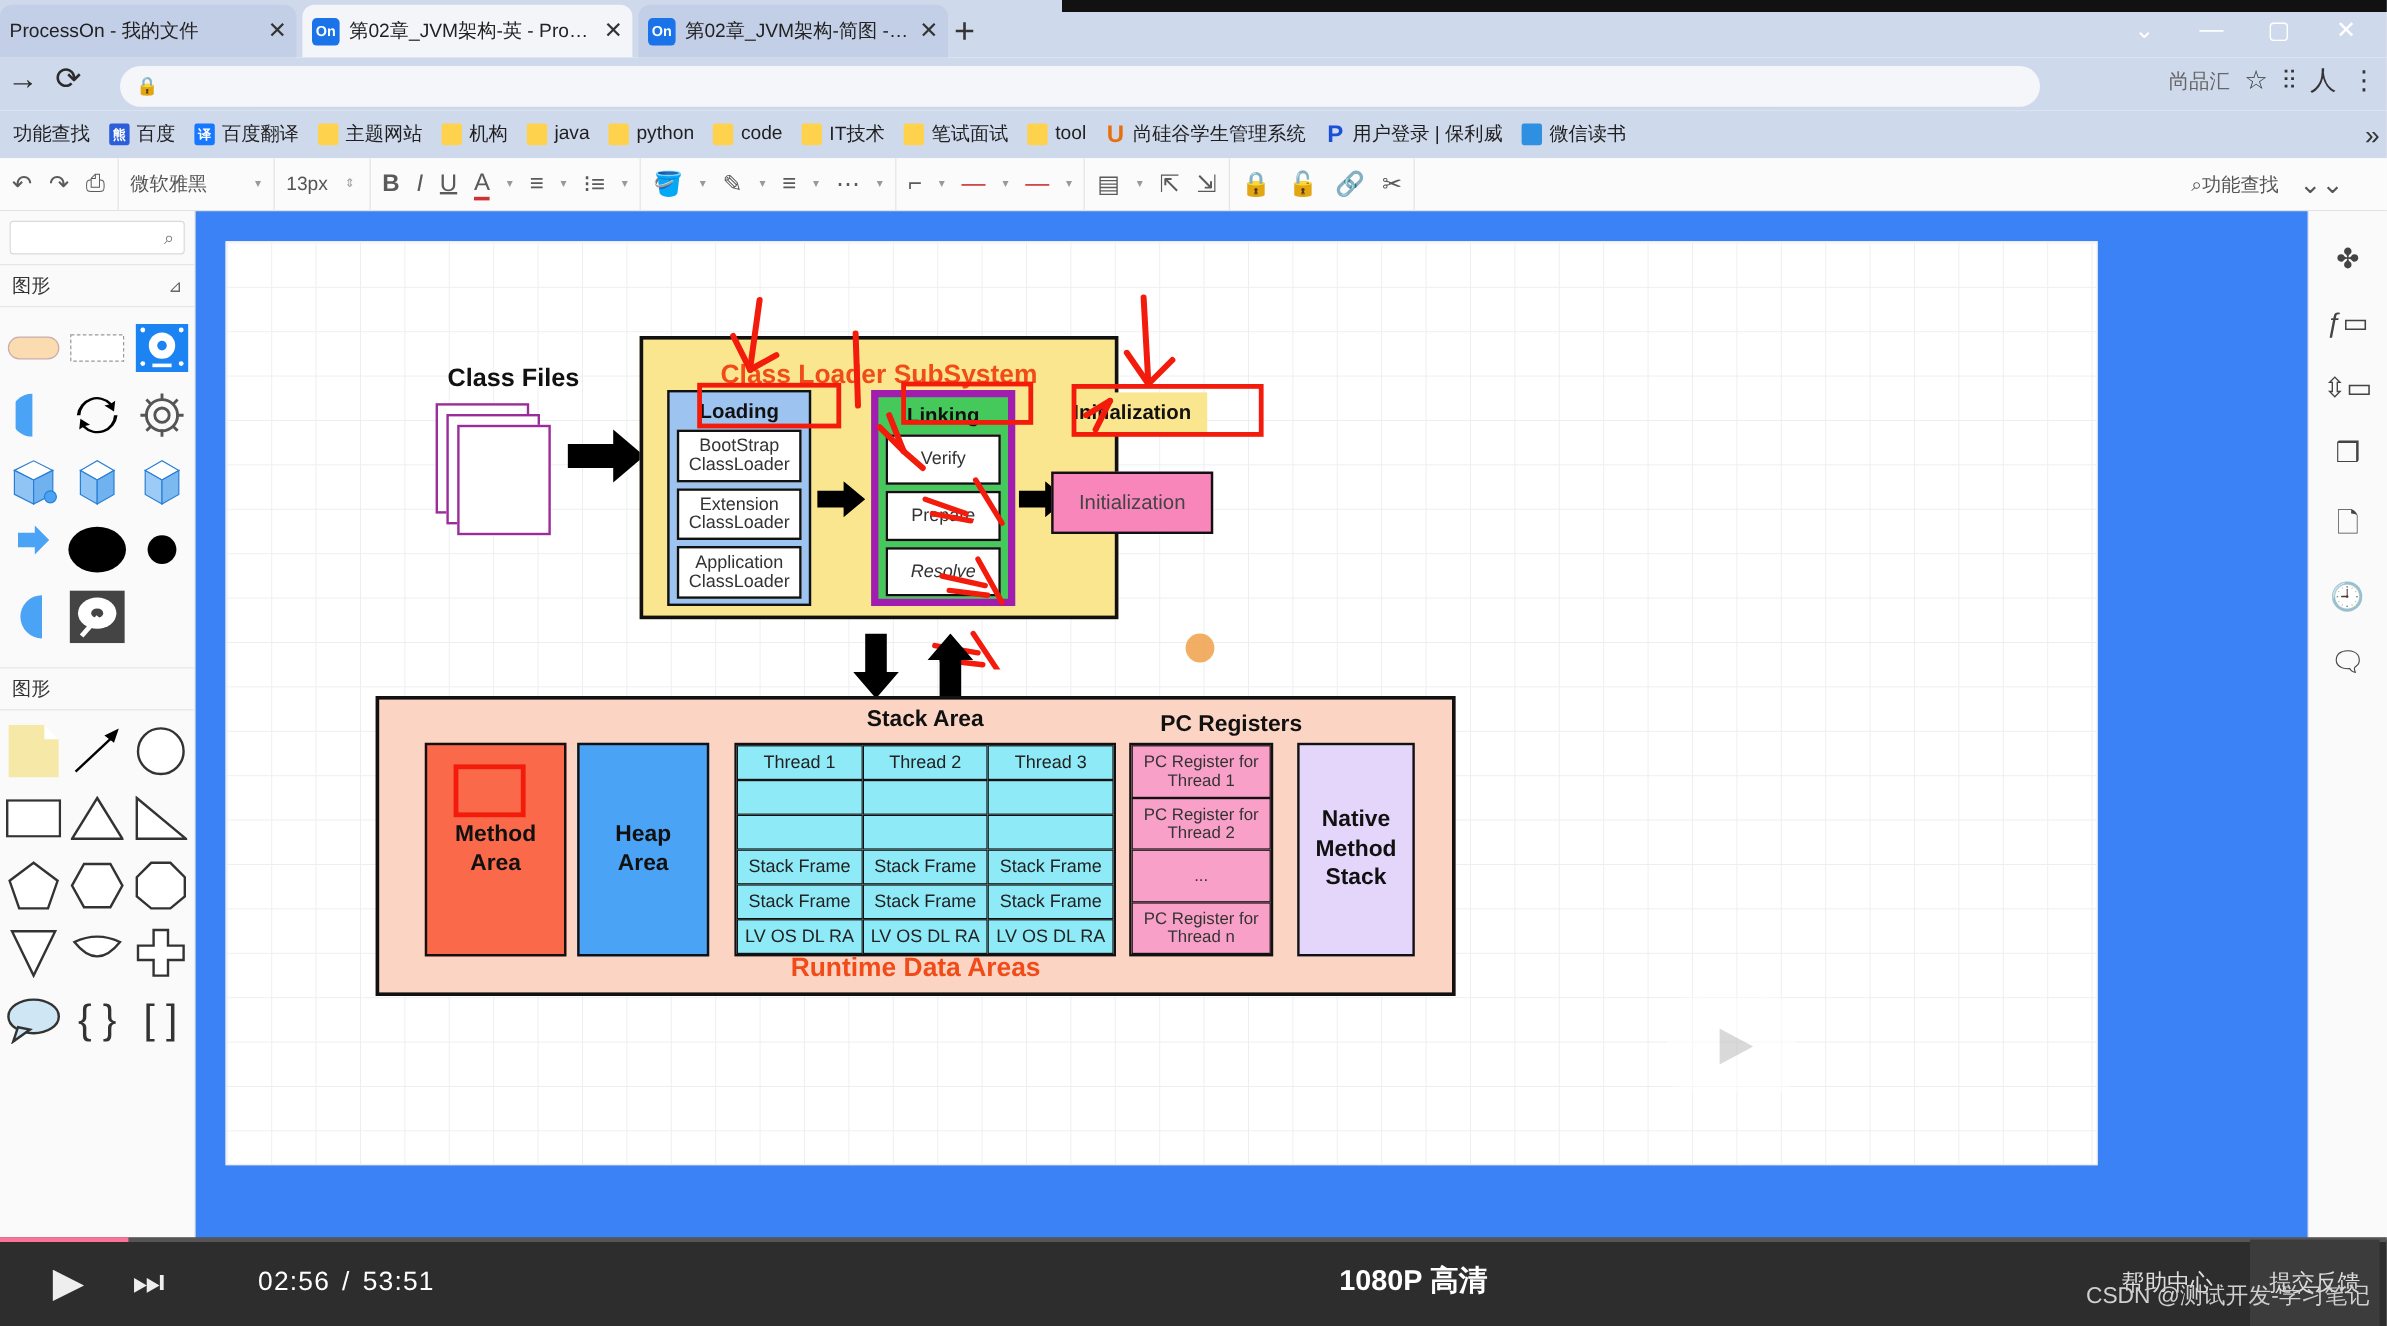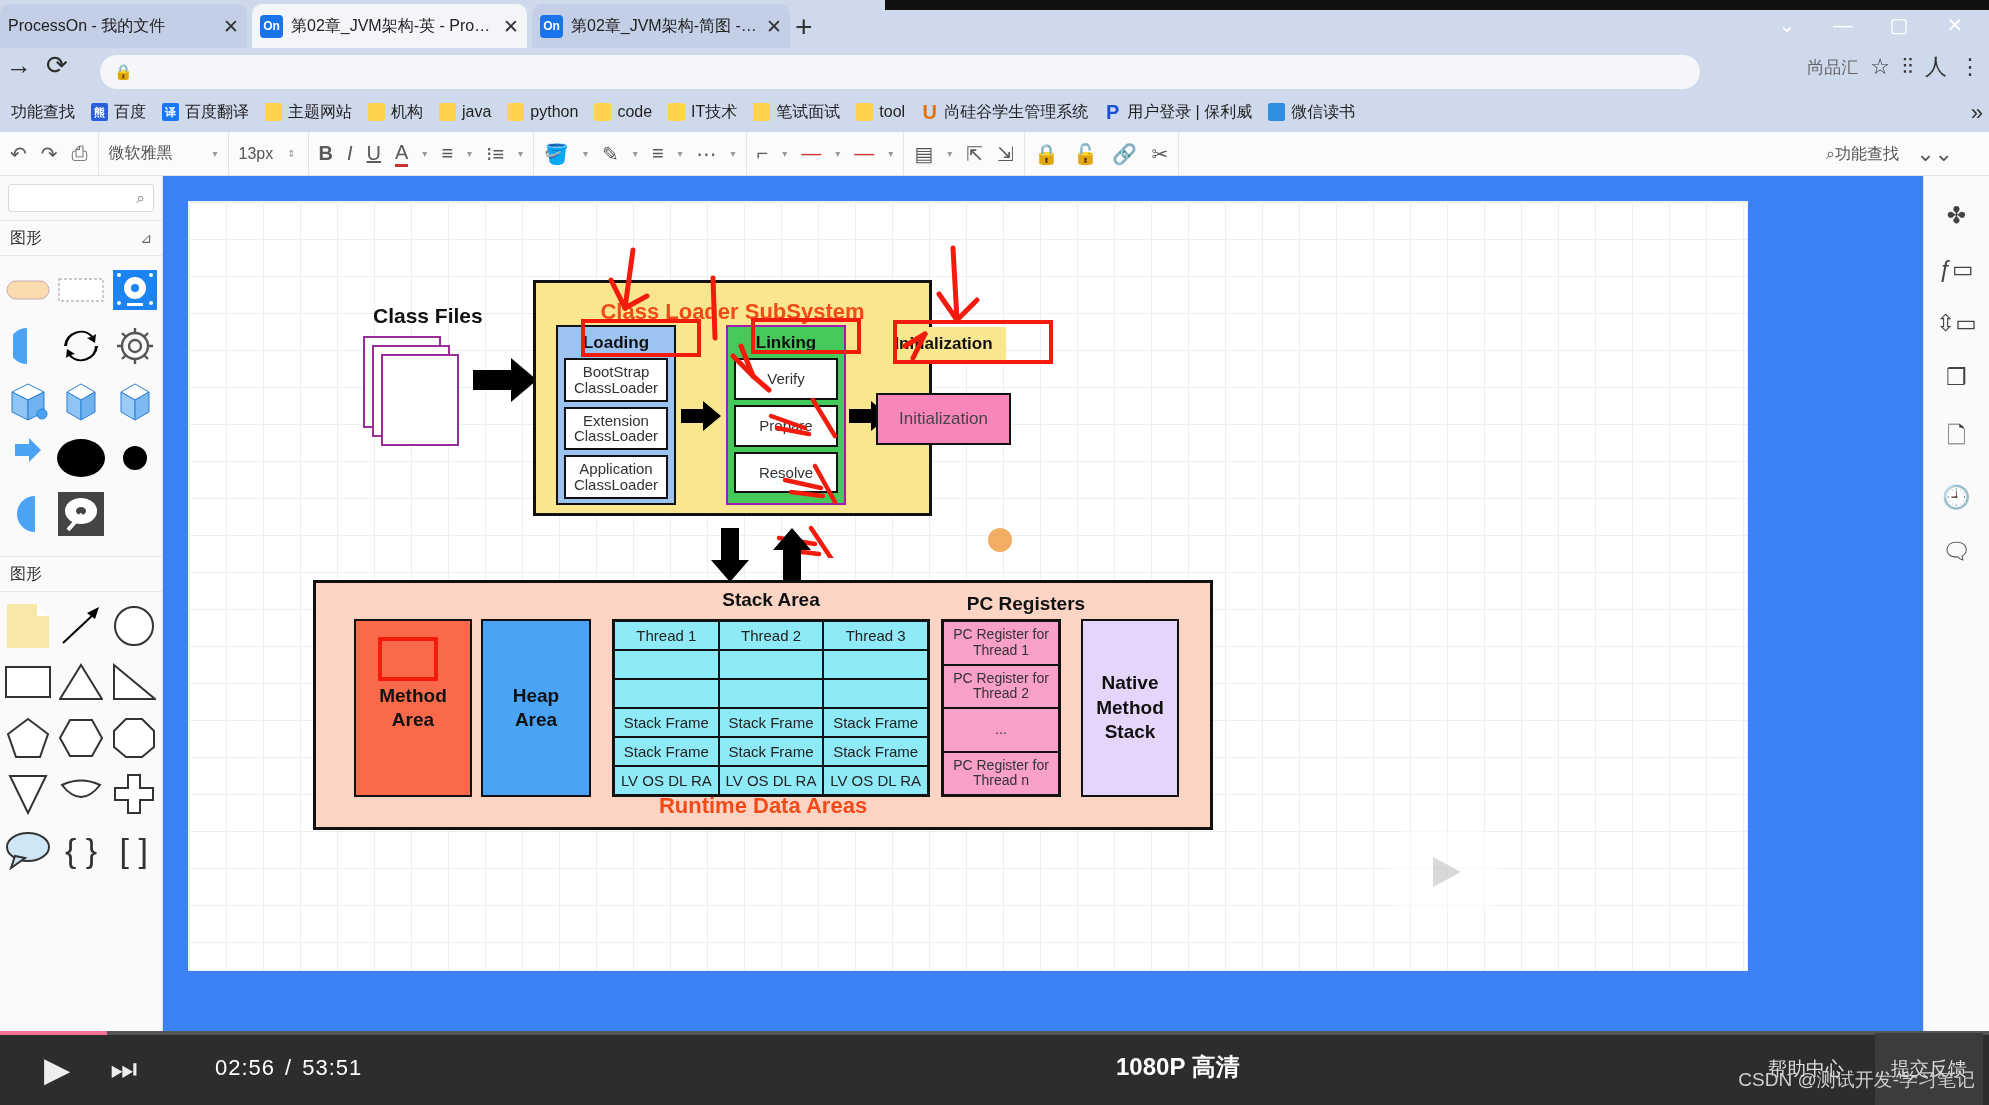--- a/index.html
+++ b/index.html
@@ -88,21 +88,21 @@
   .docstack { position:absolute; left:200px; top:160px; width:100px; height:110px; }
   .docstack div { position:absolute; width:78px; height:92px; border:2px solid #9b2d9b; background:#fff; }
 
   .cls-outer { position:absolute; left:370px; top:104px; width:399px; height:236px;
       background:#fae68e; border:3px solid #111; }
   .cls-title { position:absolute; left:0; right:0; top:16px; text-align:center; color:#f04b18;
       font-size:22px; font-weight:bold; }
   .loading-box { position:absolute; left:20px; top:42px; width:120px; height:180px; background:#9dc3f0;
       border:2px solid #111; }
   .linking-box { position:absolute; left:190px; top:42px; width:120px; height:180px; background:#45c95b;
-      border:2px solid #a21caf; }
+      border:6px solid #a21caf; }
   .step-hdr { text-align:center; font-size:17px; font-weight:bold; color:#111; padding-top:6px; }
   .sub-box { margin:5px 6px 0 6px; background:#fff; border:2px solid #111; text-align:center;
       font-size:15px; color:#333; line-height:1.05; padding:4px 0; }
   .init-lbl-box { position:absolute; left:345px; top:44px; width:125px; height:34px; background:#fae68e;
       display:flex; align-items:center; justify-content:center; font-size:17px; font-weight:bold; color:#111; }
   .init-pink { position:absolute; left:340px; top:110px; width:135px; height:52px; background:#f886ba;
       border:2px solid #111; display:flex; align-items:center; justify-content:center;
       font-size:17px; color:#444; }
 
   .redbox { position:absolute; border:4px solid #f21b0c; }
@@ -544,21 +544,21 @@
         </div>
 
         <svg style="position:absolute;left:145px;top:118px;" width="42" height="30">
           <polygon points="0,8 22,8 22,0 40,15 22,30 22,22 0,22" fill="#000"></polygon>
         </svg>
 
         <div class="linking-box">
           <div class="step-hdr">Linking</div>
           <div class="sub-box" style="padding:11px 0;">Verify</div>
           <div class="sub-box" style="padding:11px 0;">Prepare</div>
-          <div class="sub-box" style="padding:11px 0;">Resolve</div>
+          <div class="sub-box" style="padding:11px 0;font-style:italic;">Resolve</div>
         </div>
 
         <svg style="position:absolute;left:313px;top:118px;" width="42" height="30">
           <polygon points="0,8 22,8 22,0 40,15 22,30 22,22 0,22" fill="#000"></polygon>
         </svg>
 
         <div class="init-lbl-box">Initialization</div>
         <div class="init-pink">Initialization</div>
       </div>
 

